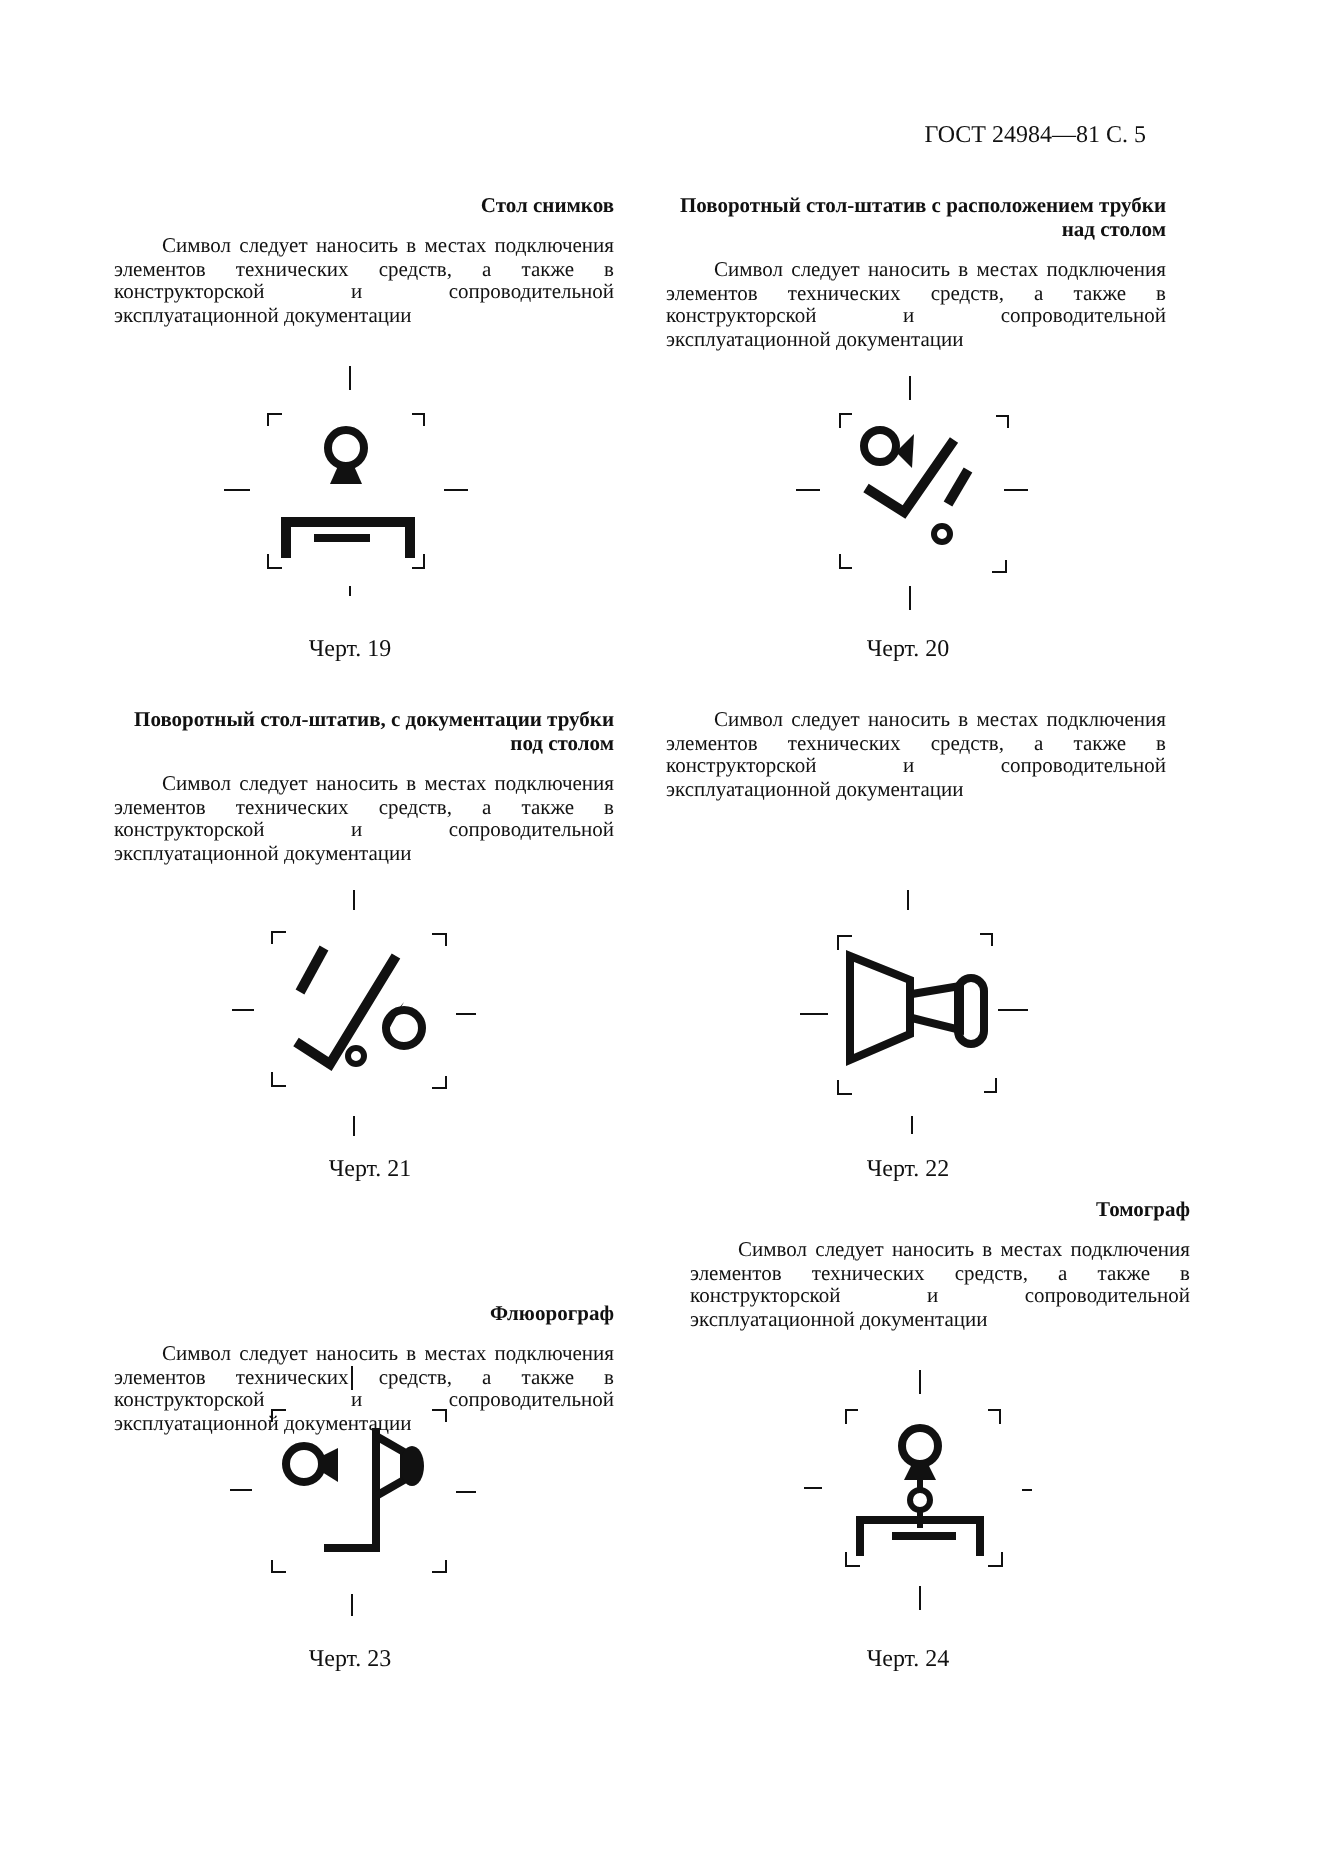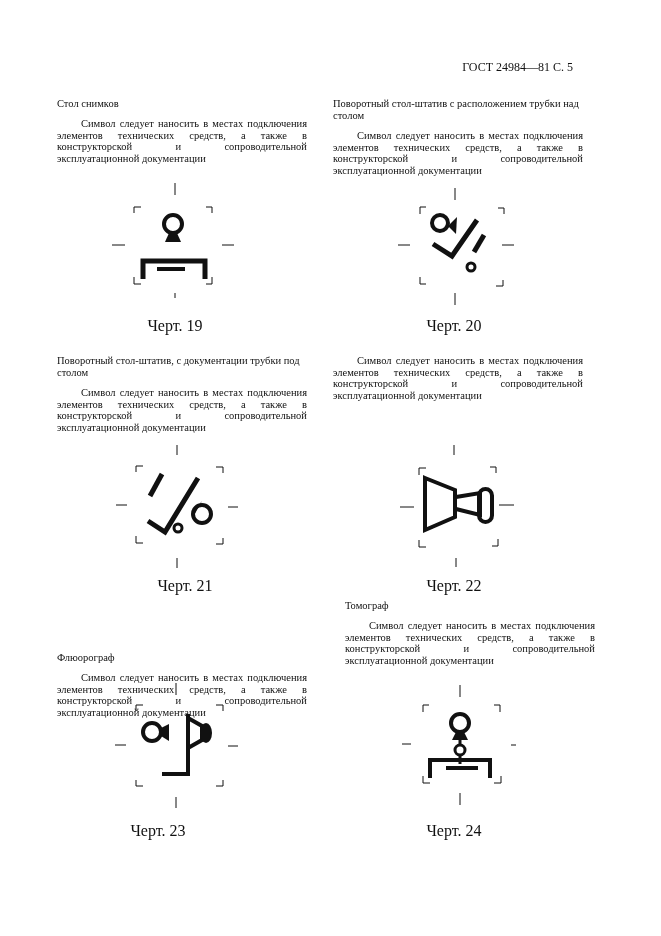--- a/index.html
+++ b/index.html
@@ -1,23 +1,23 @@
 <!DOCTYPE html>
 <html><head>
 <meta charset="utf-8">
 <style>
   html, body { margin:0; padding:0; background:#ffffff; }
   body { width:661px; height:936px; position:relative; overflow:hidden;
          font-family:"Liberation Serif", serif; color:#111; }
   .hdr { position:absolute; top:60px; right:88px; font-size:12px; font-weight:normal; }
   .sec { position:absolute; width:250px; }
-  .title { font-size:10.5px; font-weight:normal; text-align:left; line-height:12px; margin-bottom:8px; }
+  .title { font-size:10.5px; font-weight:bold; text-align:right; line-height:12px; margin-bottom:8px; }
   .para { font-size:10.5px; line-height:11.5px; text-align:justify; text-indent:24px; }
   .fig { position:absolute; }
-  .cap { position:absolute; font-size:16px; width:100px; text-align:center; }
+  .cap { position:absolute; font-size:12px; width:100px; text-align:center; }
 </style>
 </head>
 <body>
 
 <div class="hdr">ГОСТ 24984—81 С. 5</div>
 
 <div class="sec" style="left:57px;top:98px;">
   <div class="title">Стол снимков</div>
   <div class="para">Символ следует наносить в местах подключения элементов технических средств, а также в конструкторской и сопроводительной эксплуатационной документации</div>
 </div>
@@ -119,21 +119,21 @@
       <polyline points="106,25 113,25 113,31"></polyline>
     <polyline points="26,100 26,106 33,106"></polyline>
       <polyline points="106,106 113,106 113,100"></polyline>
   </g>
   <circle cx="42" cy="52" r="9" stroke="#111" stroke-width="4" fill="none"></circle>
   <polygon points="51,48 59,44 59,61 51,56" fill="#111"></polygon>
   <polyline points="52,94 78,94 78,34" stroke="#111" stroke-width="4" fill="none"></polyline>
   <polyline points="78,38 92,46 92,60 78,68" stroke="#111" stroke-width="4" fill="none"></polyline>
   <ellipse cx="96" cy="53" rx="6" ry="10" fill="#111"></ellipse>
 </svg>
-<div class="cap" style="left:108px;top:822px;">Черт. 23</div>
+<div class="cap" style="left:125px;top:822px;">Черт. 23</div>
 
 <div class="sec" style="left:333px;top:600px;margin-left:12px;">
   <div class="title">Томограф</div>
   <div class="para">Символ следует наносить в местах подключения элементов технических средств, а также в конструкторской и сопроводительной эксплуатационной документации</div>
 </div>
 <svg class="fig" style="left:390px;top:680px;" width="130" height="135" viewBox="0 0 130 135">
   <g stroke="#111" stroke-width="1" fill="none">
     <line x1="70" y1="5" x2="70" y2="17"></line>
       <line x1="70" y1="113" x2="70" y2="125"></line>
     <line x1="12" y1="64" x2="21" y2="64"></line>

